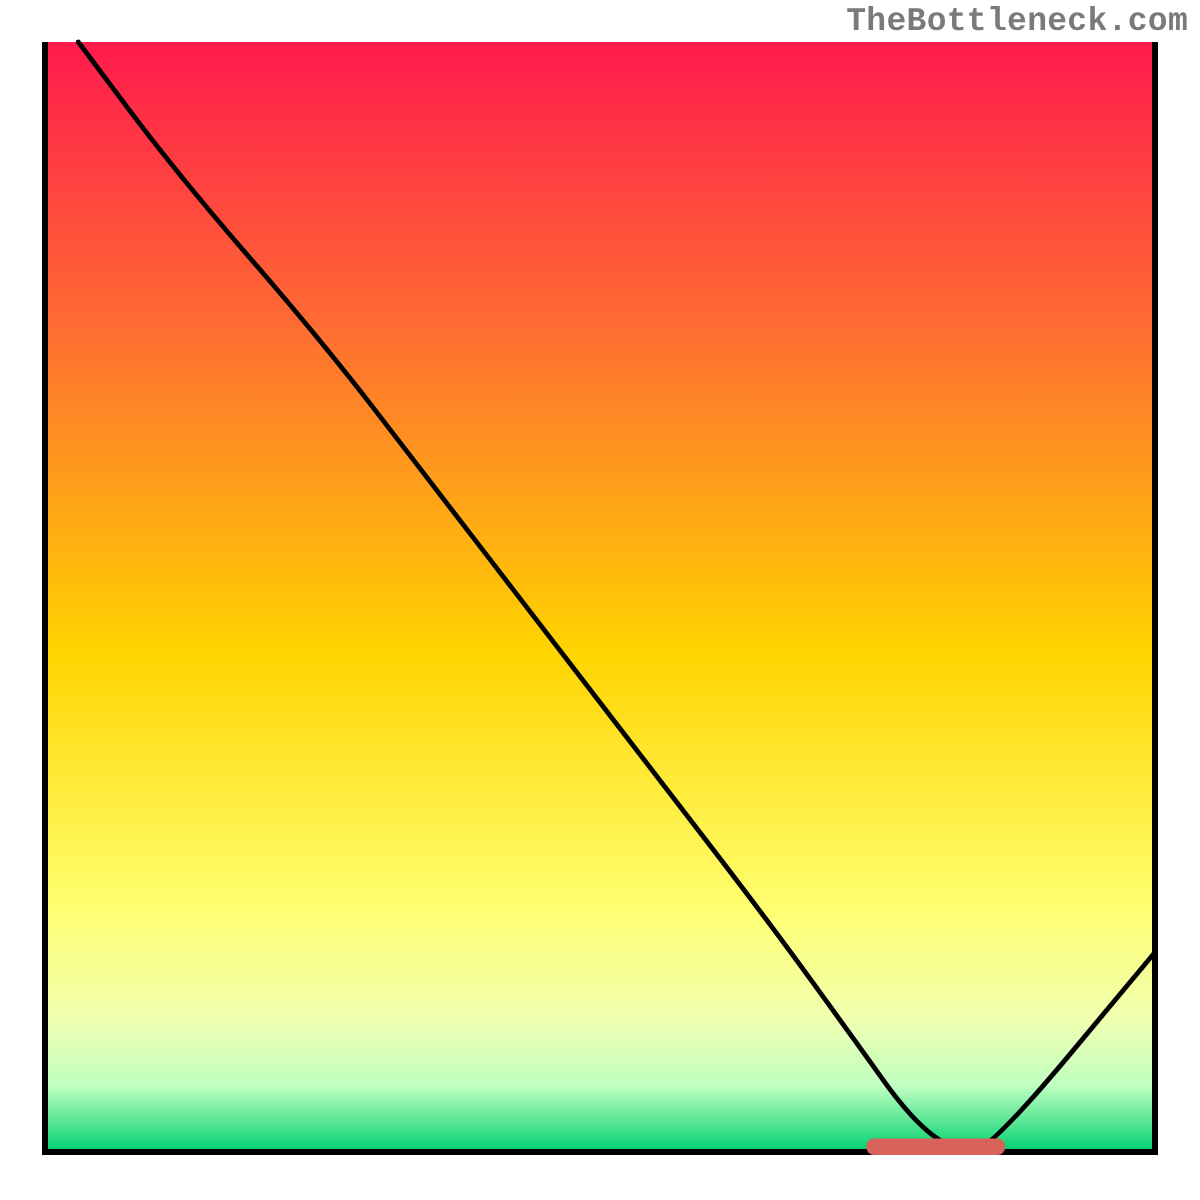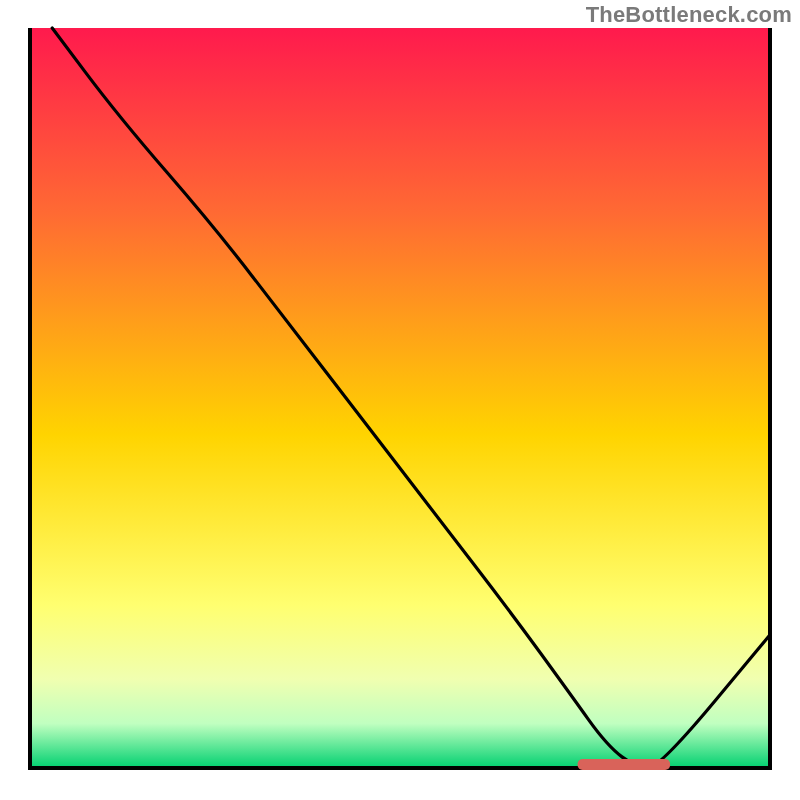--- a/index.html
+++ b/index.html
@@ -8,20 +8,21 @@
     width: 800px;
     height: 800px;
     background: #ffffff;
     font-family: Arial, Helvetica, sans-serif;
     overflow: hidden;
   }
   #container {
     position: relative;
     width: 800px;
     height: 716px;
+    font-family: Liberation Mono, monospace;
   }
   #watermark {
     position: absolute;
     top: 2px;
     right: 8px;
     font-size: 22px;
     font-weight: bold;
     color: #7a7a7a;
     letter-spacing: 0.2px;
     user-select: none;

